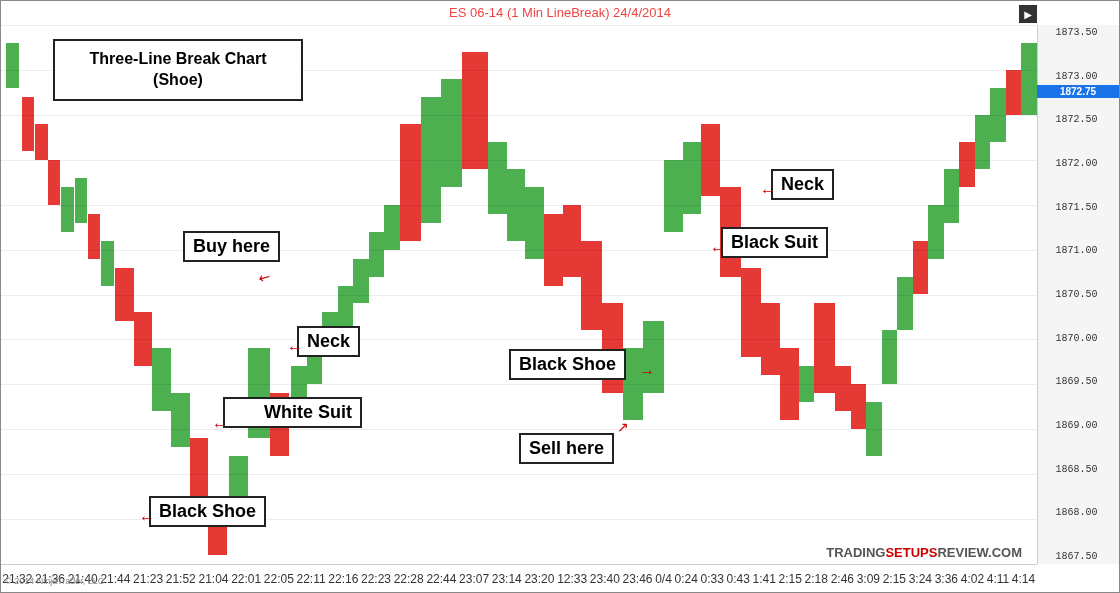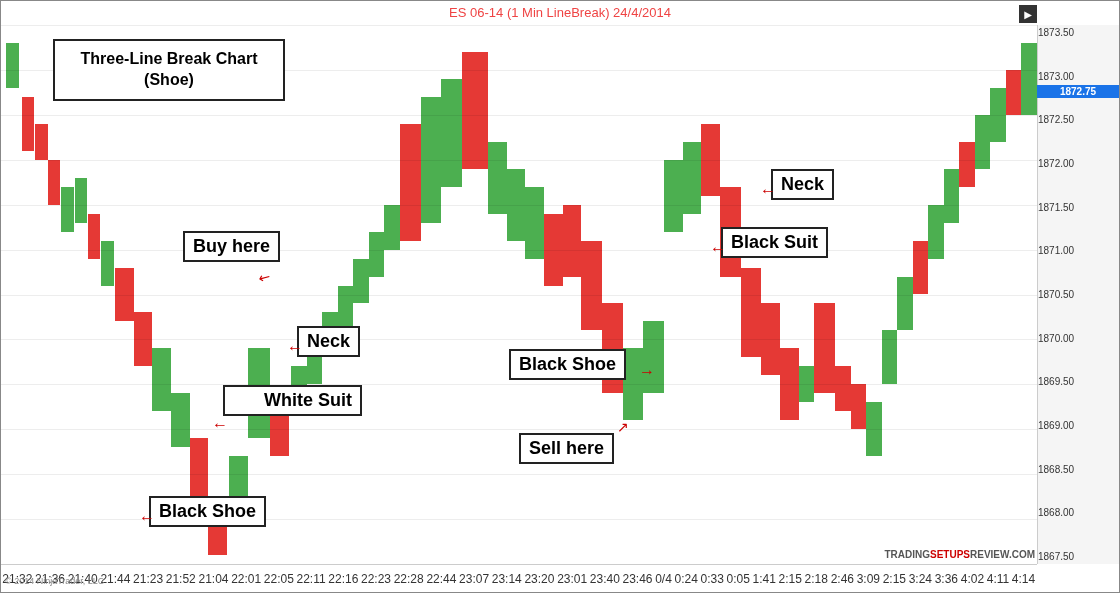--- a/index.html
+++ b/index.html
@@ -45,44 +45,45 @@
       background: #f5f5f5;
       border-left: 1px solid #ccc;
       display: flex;
       flex-direction: column;
       justify-content: space-between;
       padding: 2px 0;
     }
     .price-label {
       font-size: 10px;
       color: #333;
-      text-align: left;
+      text-align: center;
       padding-right: 4px;
+      font-family: Liberation Mono, monospace;
     }
     #time-axis {
       position: absolute;
       bottom: 0;
       left: 0;
       right: 82px;
       height: 28px;
       display: flex;
       align-items: center;
       justify-content: space-around;
       border-top: 1px solid #ccc;
     }
     .time-label {
       font-size: 12px;
       color: #333;
       text-align: right;
     }
     #watermark {
       position: absolute;
       bottom: 32px;
-      right: 84px;
-      font-size: 10px;
+      right: 97px;
+      font-size: 13px;
       color: #555;
       font-weight: bold;
     }
     #copyright {
       position: absolute;
       bottom: 6px;
       left: 4px;
       font-size: 9px;
       color: #888;
     }
@@ -260,58 +261,58 @@
       <div class="time-label">22:01</div>
       <div class="time-label">22:05</div>
       <div class="time-label">22:11</div>
       <div class="time-label">22:16</div>
       <div class="time-label">22:23</div>
       <div class="time-label">22:28</div>
       <div class="time-label">22:44</div>
       <div class="time-label">23:07</div>
       <div class="time-label">23:14</div>
       <div class="time-label">23:20</div>
-      <div class="time-label">23:01</div>
+      <div class="time-label">12:33</div>
       <div class="time-label">23:40</div>
       <div class="time-label">23:46</div>
       <div class="time-label">0/4</div>
       <div class="time-label">0:24</div>
       <div class="time-label">0:33</div>
-      <div class="time-label">0:05</div>
+      <div class="time-label">0:43</div>
       <div class="time-label">1:41</div>
       <div class="time-label">2:15</div>
       <div class="time-label">2:18</div>
       <div class="time-label">2:46</div>
       <div class="time-label">3:09</div>
       <div class="time-label">2:15</div>
       <div class="time-label">3:24</div>
       <div class="time-label">3:36</div>
       <div class="time-label">4:02</div>
       <div class="time-label">4:11</div>
       <div class="time-label">4:14</div>
     </div>
 
-  <div class="annotation-box large" style="left:52px;top:38px;width:232px;">
+  <div class="annotation-box large" style="left:52px;top:38px;width:250px;">
     <span>Three-Line Break Chart</span><br>
     <span>(Shoe)</span>
   </div>
 
   <div class="annotation-box" style="left:182px;top:230px;">
     <span>Buy here</span>
   </div>
 
   <div style="position:absolute;left:258px;top:268px;color:#cc0000;font-size:14px;transform:rotate(30deg);">↙</div>
 
   <div class="annotation-box" style="left:296px;top:325px;">
     <span>Neck</span>
   </div>
 
   <div style="position:absolute;left:286px;top:336px;color:#cc0000;font-size:16px;">←</div>
 
-  <div class="annotation-box" style="left:222px;top:384px;padding-left:39px;">
+  <div class="annotation-box" style="left:222px;top:396px;padding-left:39px;">
     <span>White Suit</span>
   </div>
 
   <div style="position:absolute;left:211px;top:413px;color:#cc0000;font-size:16px;">←</div>
 
   <div class="annotation-box" style="left:148px;top:495px;">
     <span>Black Shoe</span>
   </div>
 
   <div style="position:absolute;left:138px;top:506px;color:#cc0000;font-size:16px;">←</div>

